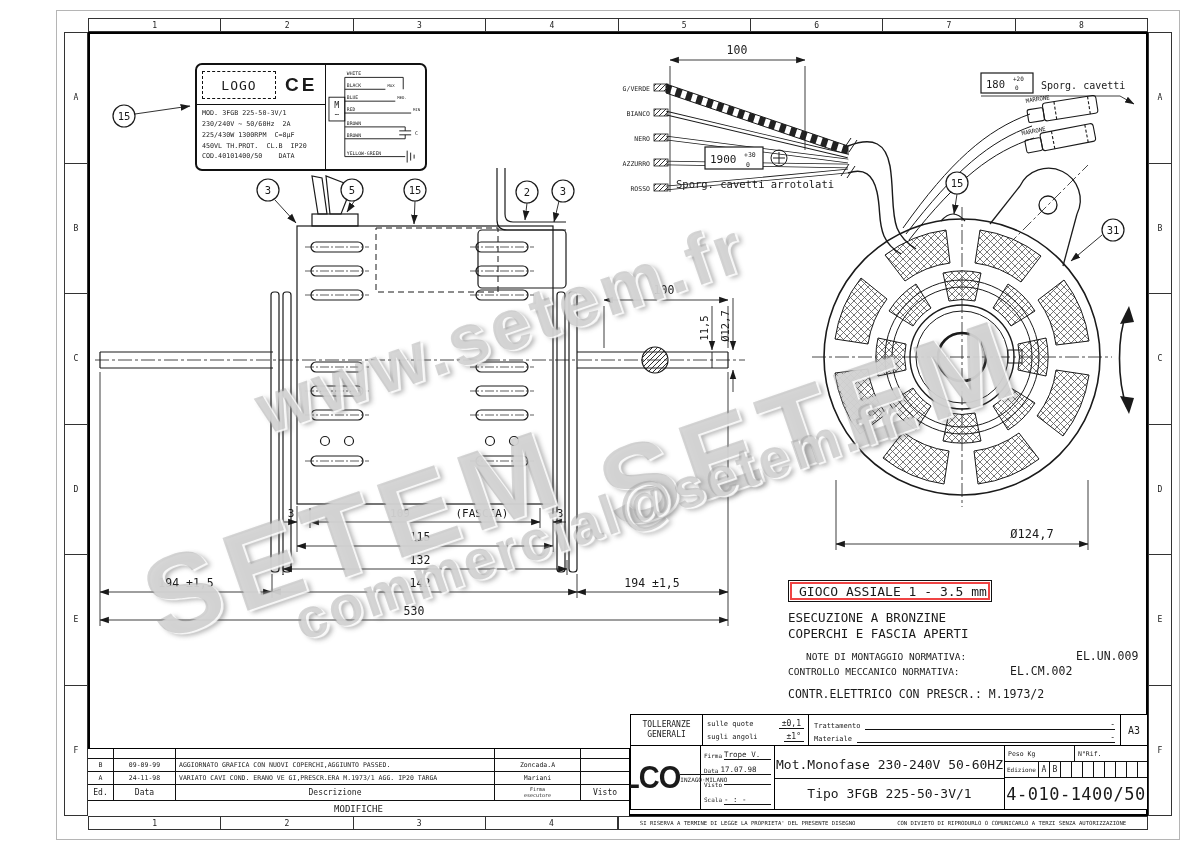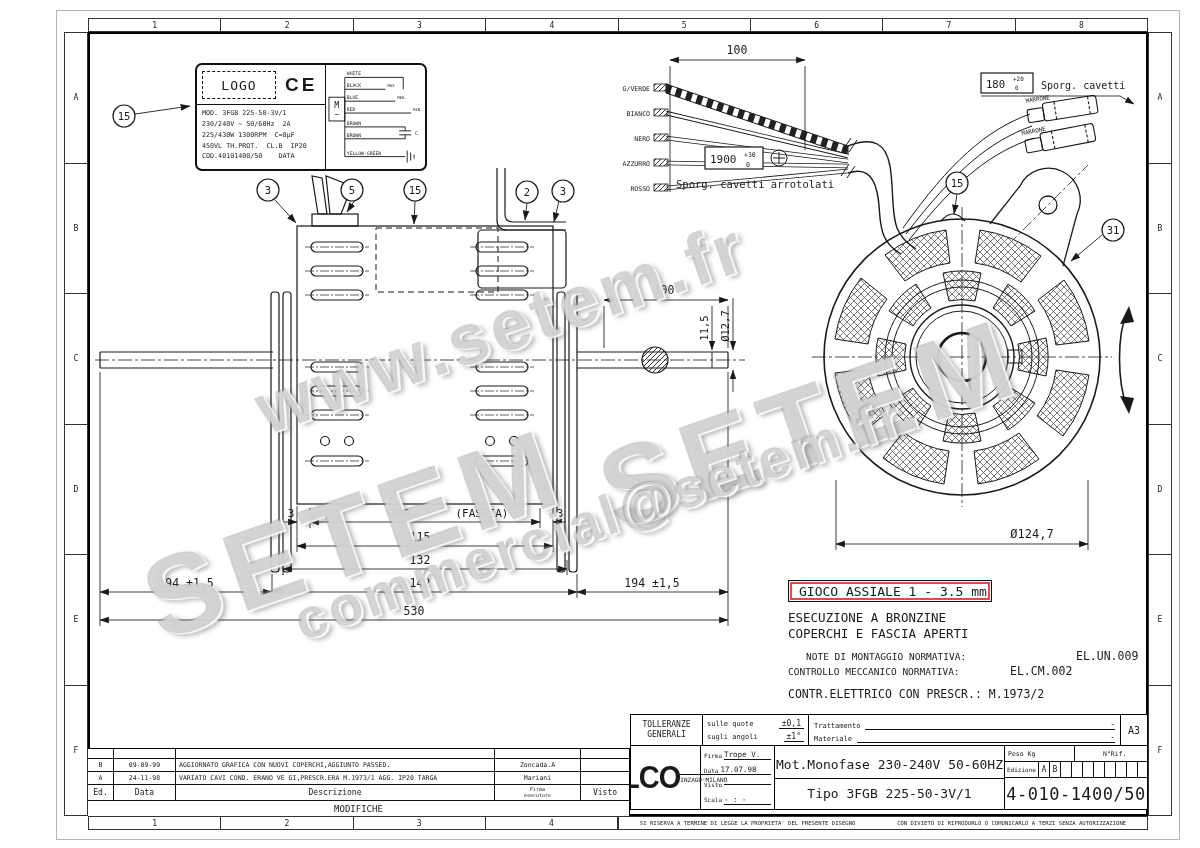--- a/index.html
+++ b/index.html
@@ -62,21 +62,21 @@
   #tb-sig{width:74px;font-size:6px;display:flex;flex-direction:column;justify-content:space-around;padding:2px 3px;}
   .sig-row{display:flex;align-items:center;gap:2px;height:12px;}
   .sig-row .sv{flex:1;border-bottom:1px solid #111;font-size:7.5px;white-space:nowrap;}
   #tb-title{flex:1;display:flex;flex-direction:column;}
   .tt-row{flex:1;display:flex;align-items:center;justify-content:center;font-size:13px;border-bottom:1px solid #111;white-space:nowrap;}
   .tt-row:first-child{border-top:none;margin-top:4px;border-bottom:1px solid #111;}
   .tt-row:last-child{border-bottom:none;margin-bottom:2px;}
   #tb-right{width:142px;border-right:none;display:flex;flex-direction:column;}
   #tbr-1{height:15px;display:flex;font-size:6.5px;border-bottom:1px solid #111;}
   #tbr-1 .pkg{width:66px;border-right:1px solid #111;display:flex;align-items:center;padding-left:3px;}
-  #tbr-1 .nrf{flex:1;display:flex;align-items:center;padding-left:3px;margin-left:25px;}
+  #tbr-1 .nrf{flex:1;display:flex;align-items:center;padding-left:3px;}
   #tbr-2{height:15px;display:flex;align-items:stretch;font-size:6px;border-bottom:1.4px solid #111;}
   #tbr-2 .edl{display:flex;align-items:center;padding:0 2px;border-right:1px solid #111;}
   .edbox{width:10px;border-right:1px solid #111;display:flex;align-items:center;justify-content:center;font-size:8px;}
   #tbr-3{flex:1;display:flex;align-items:center;justify-content:center;font-size:17px;letter-spacing:0.5px;}
   
   #revtable{left:88px;top:748px;width:542px;height:68px;border-top:1.4px solid #000;border-right:1.4px solid #000;
             box-sizing:border-box;display:flex;flex-direction:column;font-size:6.5px;background:#fff;z-index:2;}
   .rev-row{display:flex;border-bottom:1px solid #111;align-items:stretch;}
   .rc{border-right:1px solid #111;display:flex;align-items:center;padding:0 3px;box-sizing:border-box;}
   .rc-ed{width:26px;justify-content:center;}

